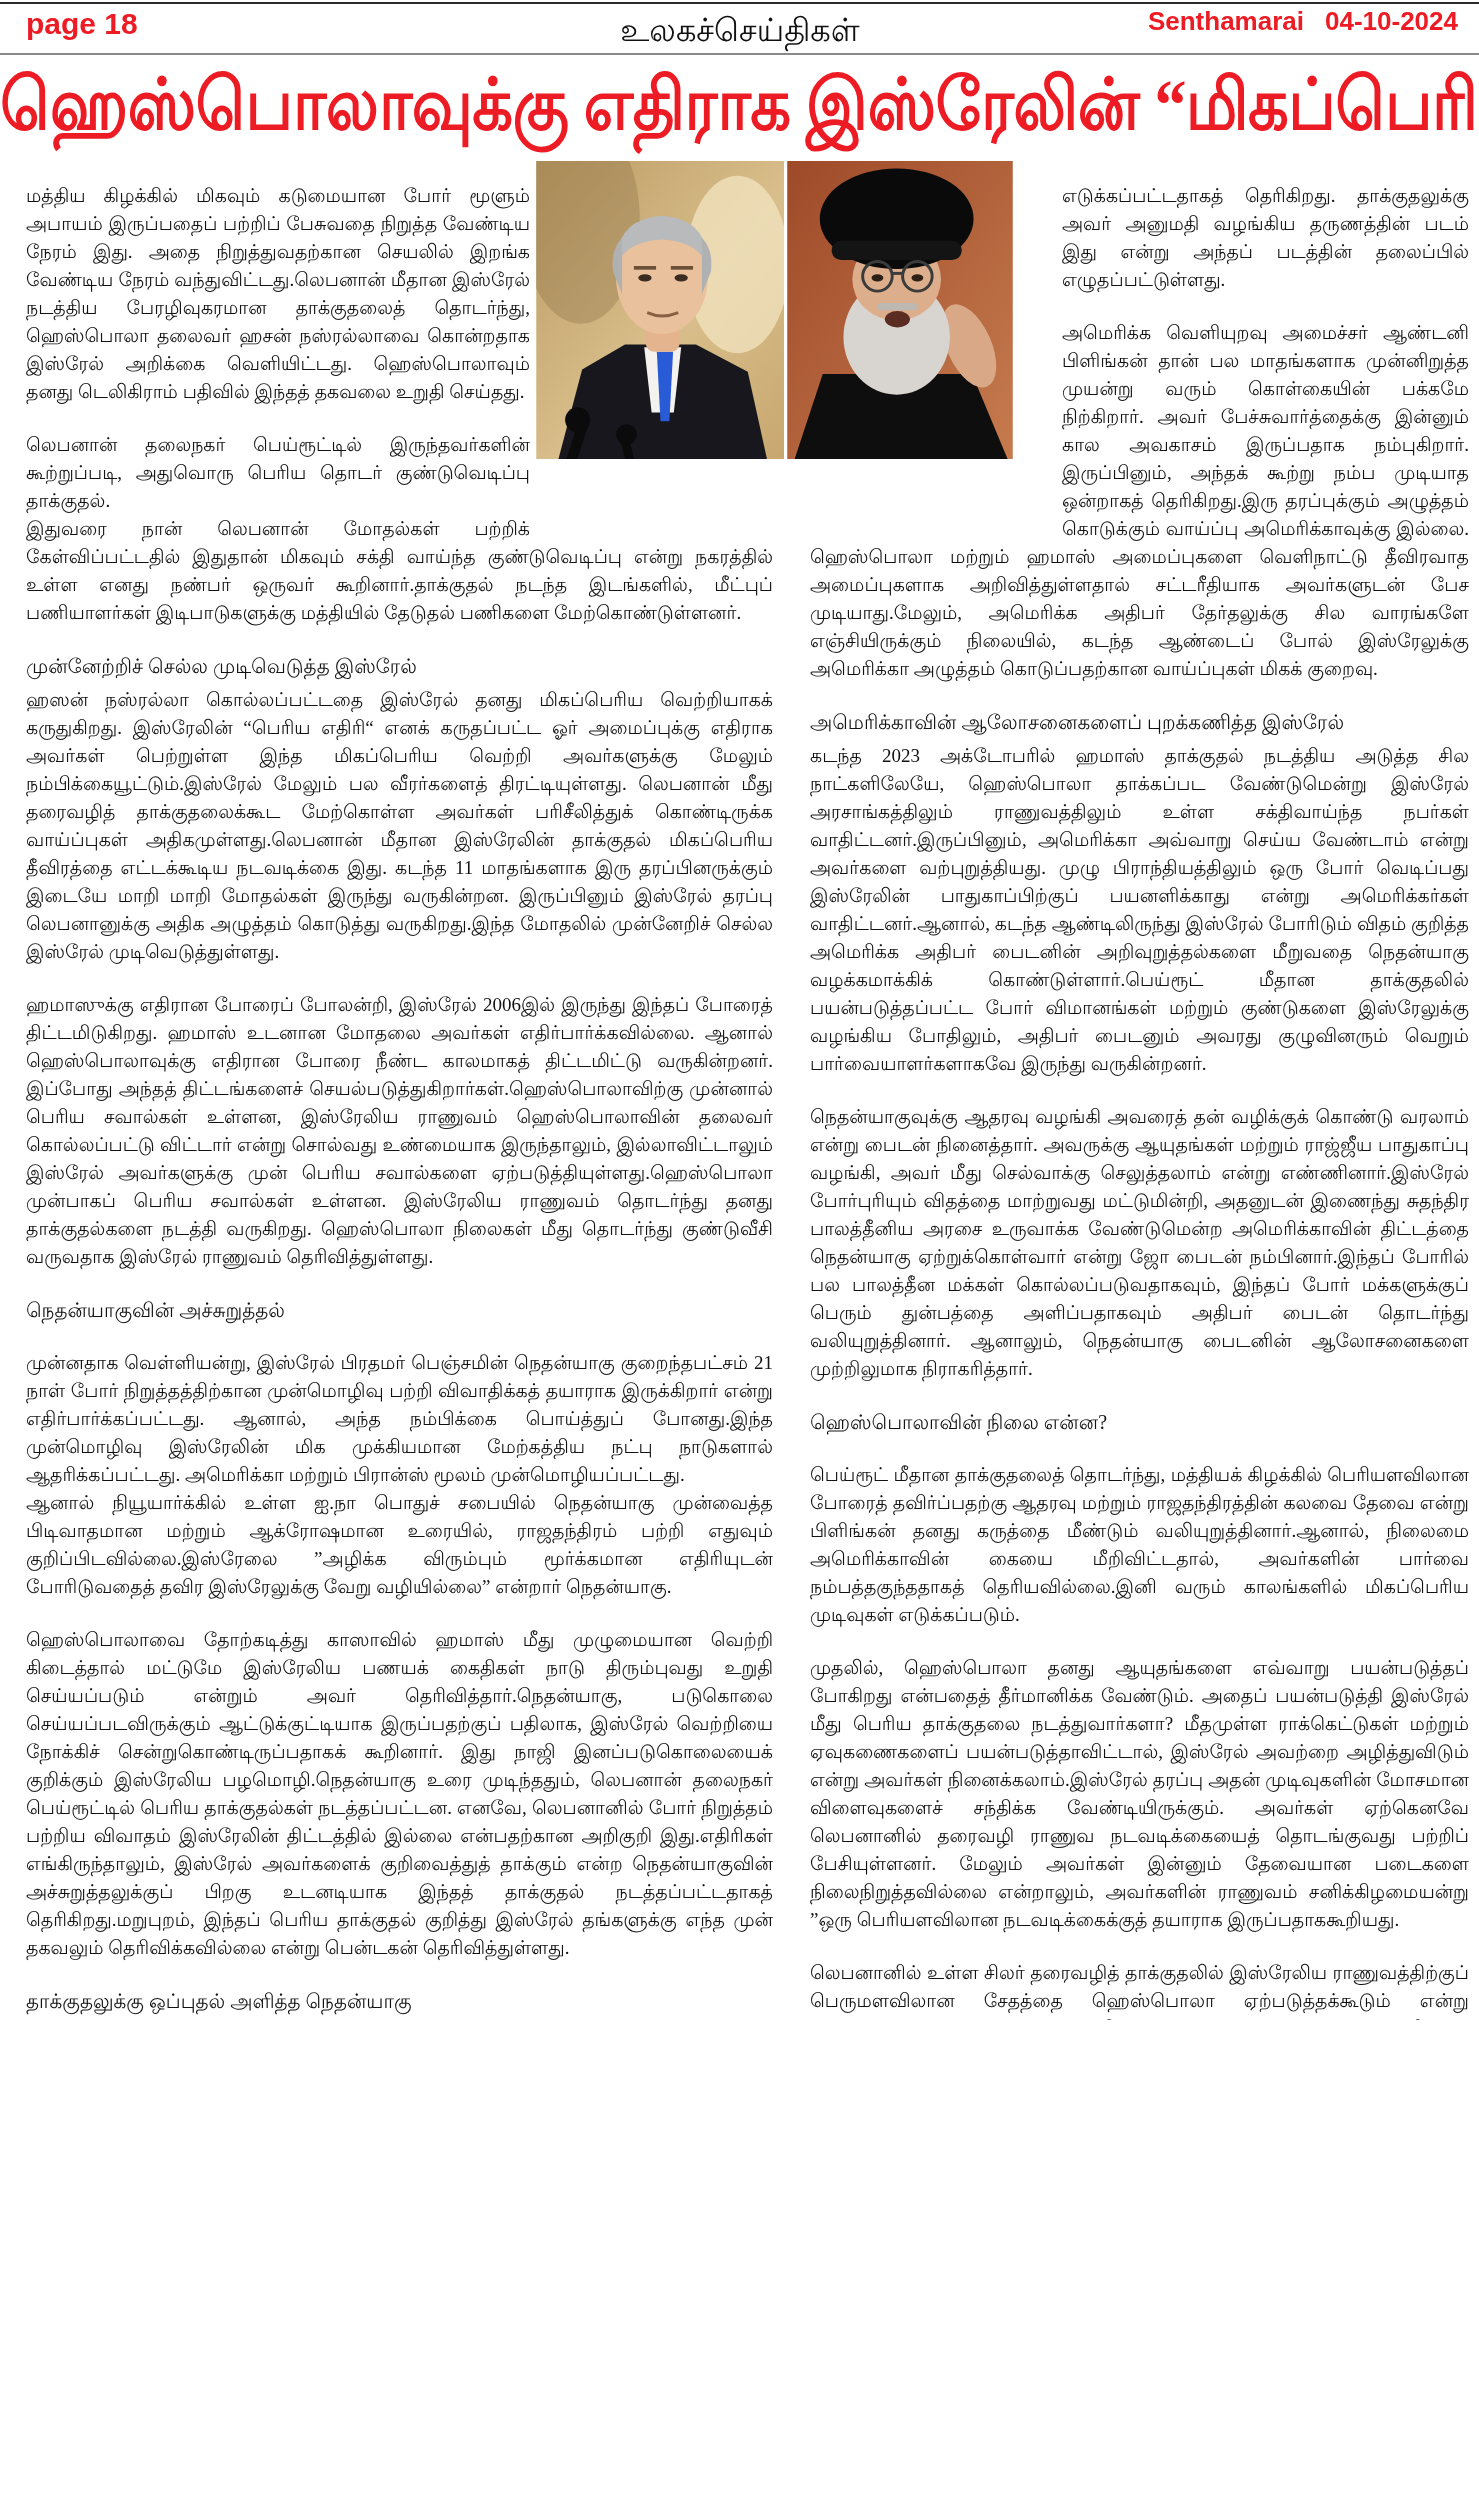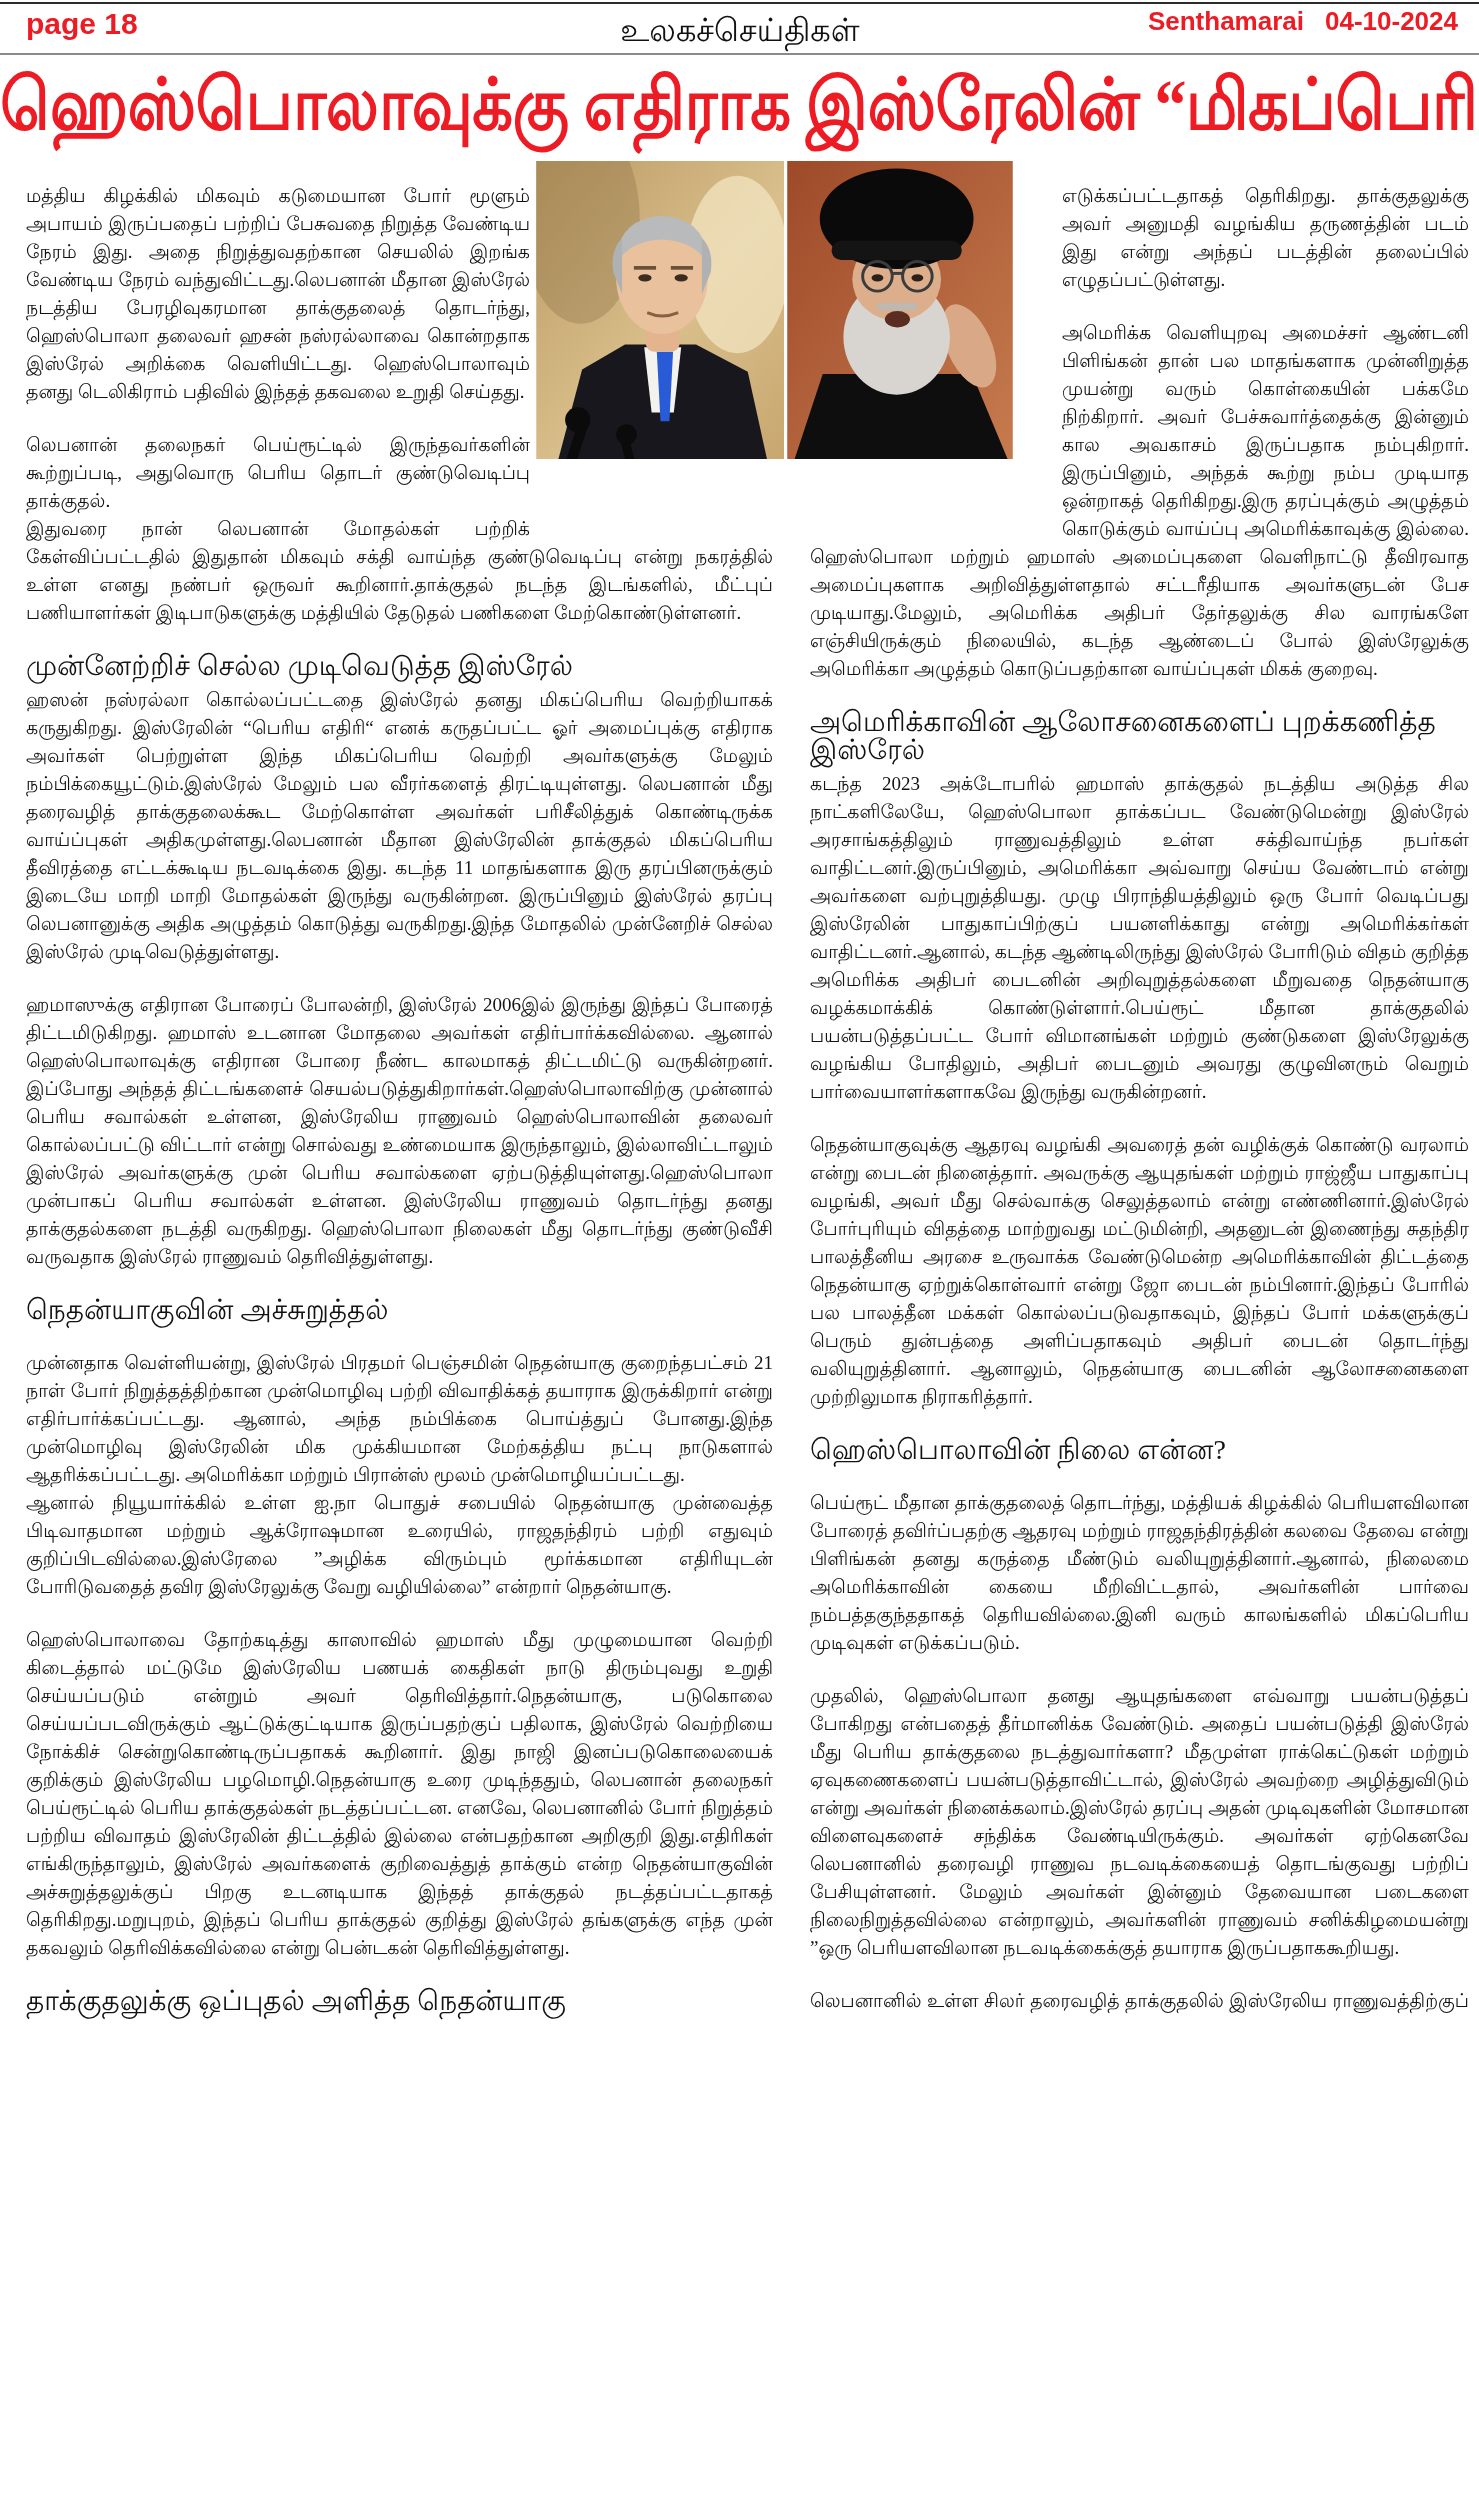--- a/index.html
+++ b/index.html
@@ -56,21 +56,21 @@
   .col-left  .photo-spacer { float: right; width: 243px; height: 354px; }
   .col-right .photo-spacer { float: left;  width: 252px; height: 349px; }
   .para {
     margin: 6px 0 25px;
     font-size: 19px; line-height: 28px;
     text-align: justify;
     white-space: pre-line;
   }
   .subhead {
     margin: 0 0 25px;
-    font-size: 28px; line-height: 28px;
+    font-size: 20px; line-height: 28px;
     text-align: left; font-weight: normal;
   }
   .subhead.tight { margin-bottom: 0; }
 </style>
 </head>
 <body>
 
 <div class="page">
 
   <div class="top-rule"></div>

